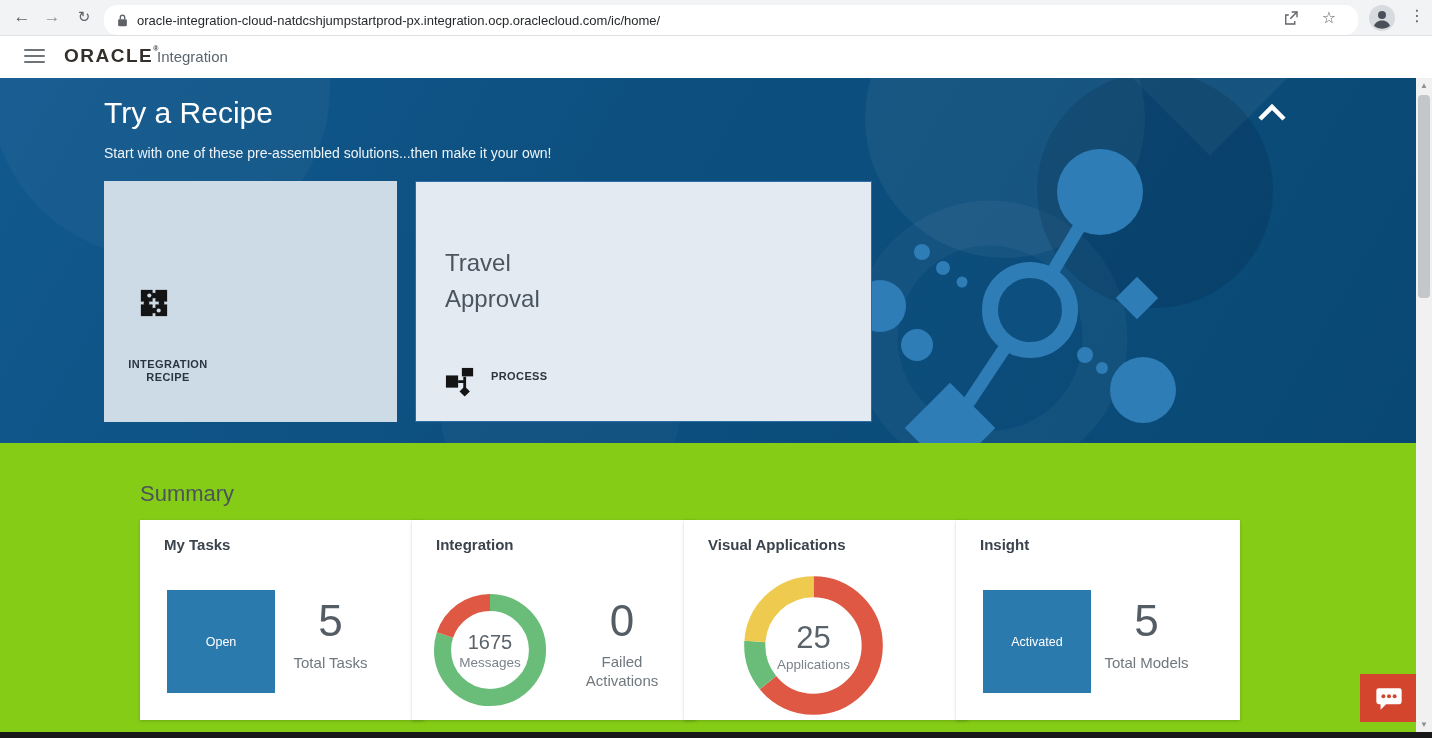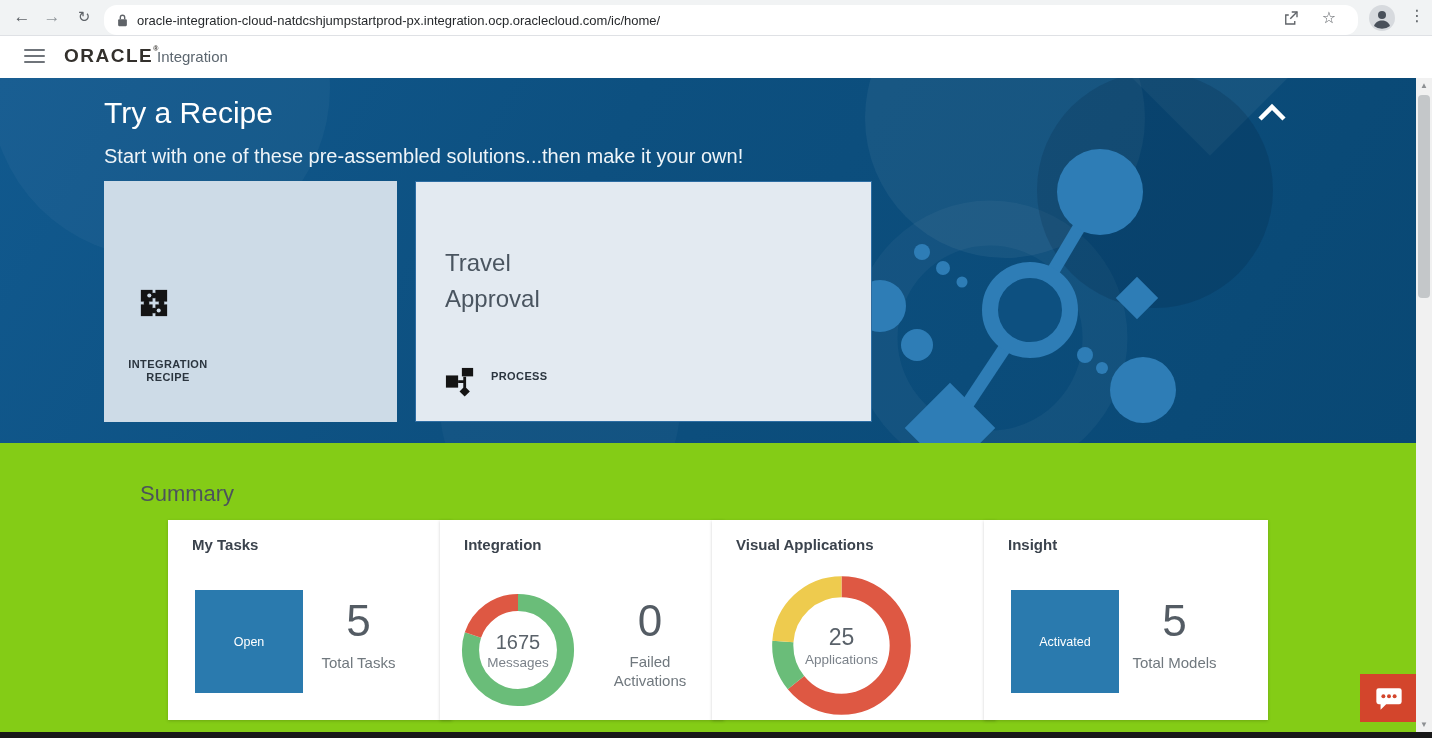--- a/index.html
+++ b/index.html
@@ -32,51 +32,51 @@
   .alerticon { position:absolute; left:0; top:3px; width:19px; height:19px; border-radius:50%; background:#8d949b; color:#fff; font-size:12px; font-weight:700; text-align:center; line-height:19px; }
   .alertbadge { position:absolute; left:9px; top:-3px; width:15px; height:15px; border-radius:50%; background:#efb40e; color:#584400; font-size:10px; font-weight:700; text-align:center; line-height:15px; }
   .bell { position:absolute; left:1306px; top:47px; width:18px; height:20px; cursor:pointer; }
   .help { position:absolute; left:1343px; top:46px; font-size:17px; color:#6a7076; cursor:pointer; width:14px; text-align:center; }
   .avatar { position:absolute; left:1383px; top:42px; width:30px; height:30px; border-radius:50%; background:#767e8e; color:#fff; font-size:12px; text-align:center; line-height:30px; cursor:pointer; }
 
   
   .hero { position:absolute; left:0; top:78px; width:1416px; height:365px; background:linear-gradient(120deg,#11598e 0%,#0d5080 40%,#094874 100%); overflow:hidden; }
   .hero-art { position:absolute; left:0; top:0; }
   .hero-title { position:absolute; left:104px; top:18px; font-size:30px; font-weight:400; color:#ffffff; }
-  .hero-sub { position:absolute; left:104px; top:67px; font-size:20px; color:#eef4f8; }
+  .hero-sub { position:absolute; left:104px; top:67px; font-size:14px; color:#eef4f8; }
   .collapse { position:absolute; left:1256px; top:24px; width:32px; height:22px; cursor:pointer; }
   .rcard { position:absolute; top:103px; height:241px; cursor:pointer; }
   .rcard-emp { left:104px; width:293px; background:#cddbe7; }
   .rcard-trv { left:415px; width:457px; background:#e3eaf1; border:1px solid #2d6da3; }
   .rcard-title { position:absolute; left:20px; top:22px; font-size:24px; line-height:36px; }
   .rcard-emp .rcard-title { color:#b5c1cb; }
   .rcard-trv .rcard-title { left:29px; color:#4a5560;margin-top:41px; }
   .rcard-icon { position:absolute; width:30px; height:30px; }
   .emp-icon { left:35px; top:107px; }
   .trv-icon { left:29px; top:185px; }
   .rcard-type { font-size:11px; font-weight:700; color:#2b353f; letter-spacing:.4px; }
   .emp-type { position:absolute; left:14px; top:177px; width:100px; text-align:center; line-height:13px; }
   .trv-type { position:absolute; left:75px; top:188px; }
 
   
   .content { position:absolute; left:0; top:443px; width:1432px; height:289px; background:#84cc16; }
   .summary-h { position:absolute; left:140px; top:38px; font-size:22px; font-weight:400; color:#4c535b; }
-  .scard { position:absolute; top:77px; width:284px; height:200px; background:#fff; box-shadow:0 1px 3px rgba(0,0,0,.18); cursor:pointer;margin-left:28px; }
+  .scard { position:absolute; top:77px; width:284px; height:200px; background:#fff; box-shadow:0 1px 3px rgba(0,0,0,.18); cursor:pointer; }
   .sc1 { left:140px; } .sc2 { left:412px; } .sc3 { left:684px; } .sc4 { left:956px; }
   .scard-title { position:absolute; left:24px; top:16px; font-size:15px; font-weight:700; color:#3b434d; }
   .tile { position:absolute; left:27px; top:70px; width:108px; height:103px; background:#2a7aae; color:#fff; font-size:12.5px; display:flex; align-items:center; justify-content:center; }
   .bigval { position:absolute; left:148px; top:76px; width:85px; text-align:center; font-size:44px; font-weight:300; color:#545c64; }
   .vallabel { position:absolute; left:128px; top:134px; width:125px; text-align:center; font-size:15px; color:#70787e; }
   .donutwrap { position:absolute; }
   .dw-int { left:21px; top:73px; width:114px; height:114px; }
   .dw-va { left:59px; top:55px; width:141px; height:141px; }
   .donutwrap svg { position:absolute; left:0; top:0; width:100%; height:100%; }
   .donut-center { position:absolute; left:0; top:0; width:100%; height:100%; display:flex; flex-direction:column; align-items:center; justify-content:center;text-align:right; }
   .dc-val { font-size:20px; color:#5a626a; }
-  .dw-va .dc-val { font-size:23px; }
+  .dw-va .dc-val { font-size:31px; }
   .dc-lab { font-size:13.5px; color:#7b828a; margin-top:1px; }
   .sideval { position:absolute; left:165px; top:76px; width:90px; text-align:center; font-size:44px; font-weight:300; color:#545c64; }
   .sidelabel { position:absolute; left:160px; top:132px; width:100px; text-align:center; font-size:15px; line-height:19px; color:#70787e; }
 
   
   .chatbtn { position:absolute; left:1360px; top:674px; width:58px; height:48px; background:#d3452c; display:flex; align-items:center; justify-content:center; cursor:pointer; }
   .scrolltrack { position:absolute; left:1416px; top:78px; width:16px; height:654px; background:#f1f1f1; }
   .scrollarrow { position:absolute; left:0; width:16px; text-align:center; font-size:8px; color:#8d9093; cursor:pointer; }
   .sa-up { top:3px; } .sa-down { bottom:3px; }
   .scrollthumb { position:absolute; left:2px; top:17px; width:12px; height:203px; background:#c4c7c9; border-radius:4px; cursor:grab; }

